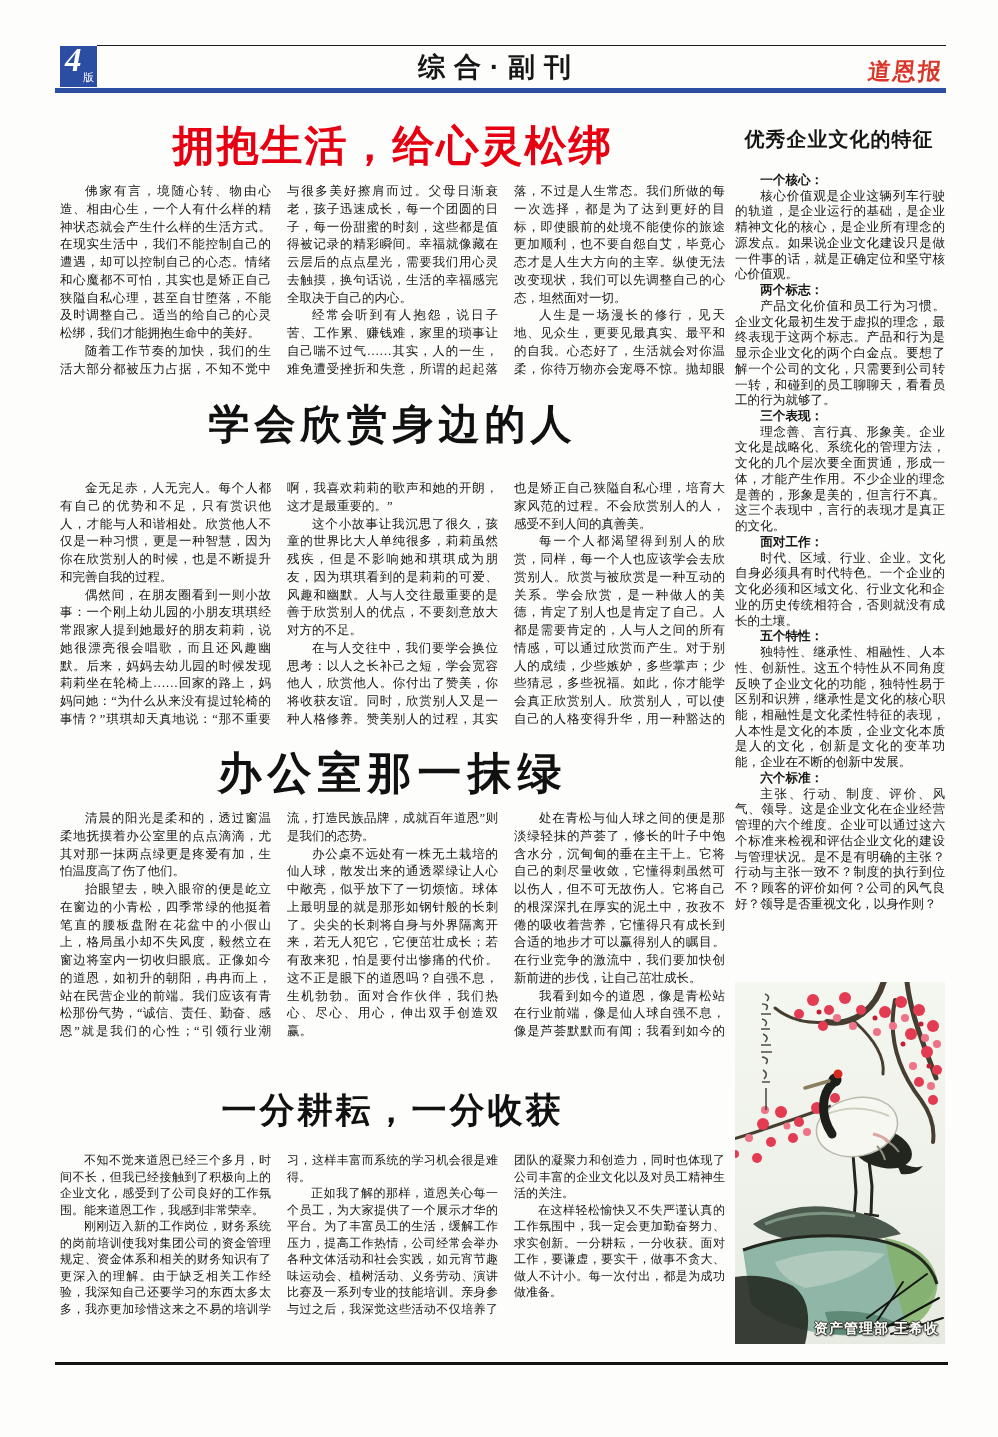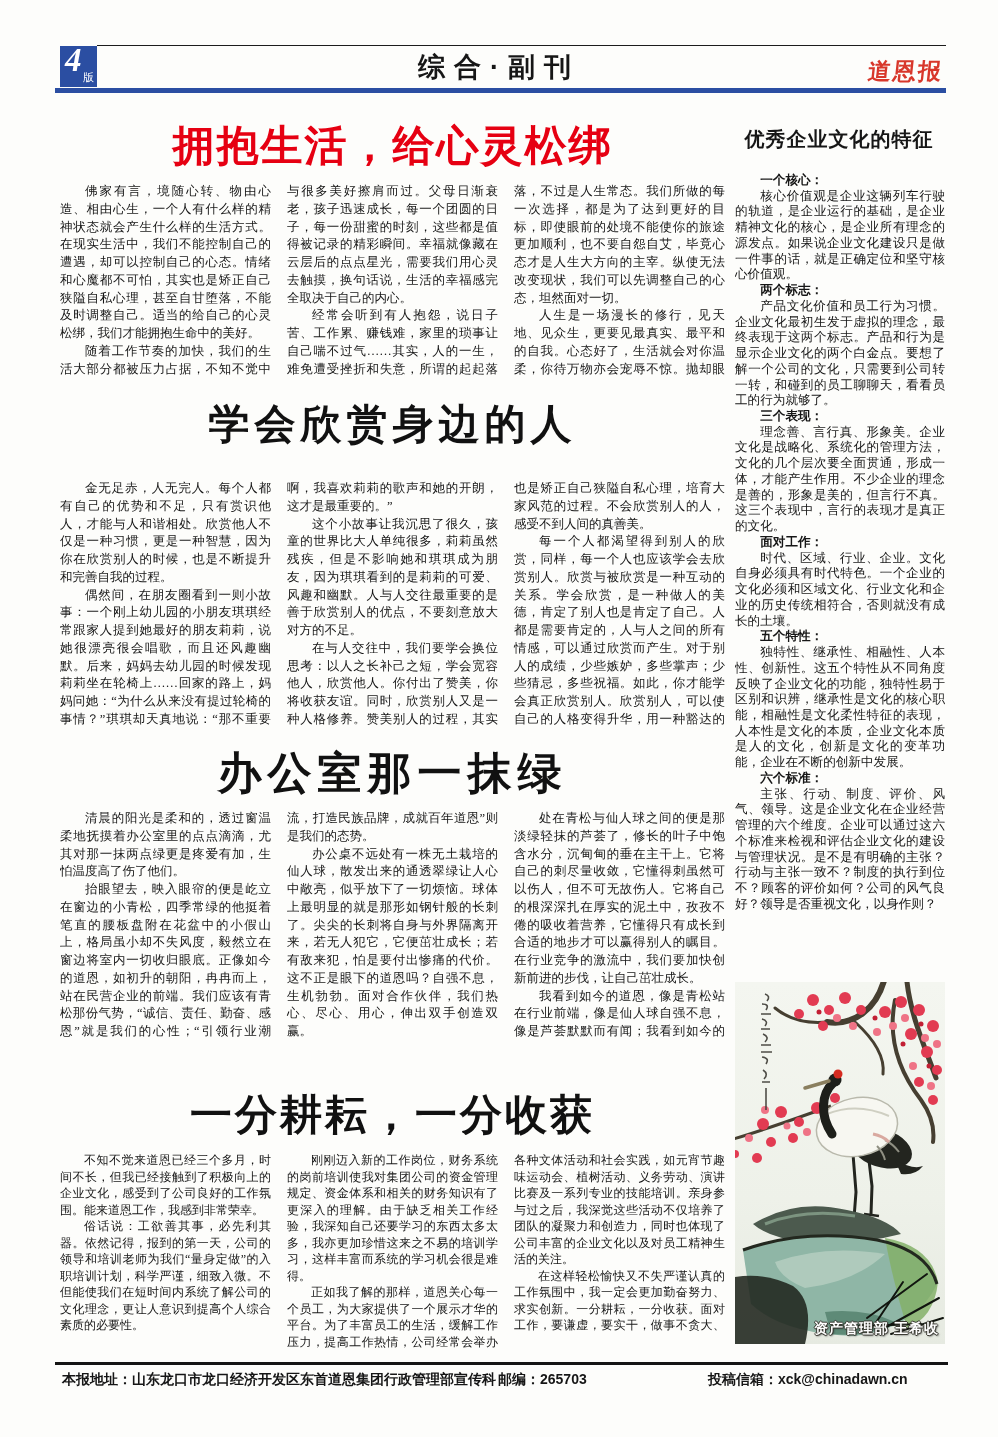--- a/index.html
+++ b/index.html
@@ -14,21 +14,21 @@
   .badge-num { position:absolute; left:5px; top:-4px; color:#fff; font-size:33px; font-style:italic; font-weight:bold; font-family:"Liberation Serif", serif; }
   .badge-ban { position:absolute; right:3px; bottom:2px; color:#fff; font-size:11px; font-family:"Liberation Sans", sans-serif; }
   .section-title { position:absolute; top:49px; left:0; right:0; text-align:center; font-size:27px; font-weight:bold; letter-spacing:9px; font-family:"Liberation Sans", sans-serif; }
   .masthead { position:absolute; top:56px; right:55px; color:#d8372b; font-size:23px; font-weight:bold; transform:skewX(-6deg); letter-spacing:2px; }
   .header-blueline { position:absolute; top:88px; left:55px; right:52px; height:5px; background:#2b4ea2; }
   
   .article-title { position:absolute; left:60px; width:665px; text-align:center; font-family:"Liberation Sans", sans-serif; font-weight:900; color:#111; }
   .t1 { top:118px; font-size:42px; color:#e60012; letter-spacing:2px; }
   .t2 { top:397px; font-size:41px; letter-spacing:5px; }
   .t3 { top:744px; font-size:44px; letter-spacing:6px; }
-  .t4 { top:1087px; font-size:42px; letter-spacing:3px; }
+  .t4 { top:1087px; font-size:35px; letter-spacing:3px; }
   
   .article-body {
     position:absolute; left:60px; width:665px;
     column-gap:16px; column-count:3;
     font-size:12.5px; line-height:1.42; text-align:justify; overflow:hidden;
   }
   .b1 { top:183px; height:208px; }
   .b2 { top:480px; height:253px; }
   .b3 { top:810px; height:256px; }
   .b4 { top:1152px; height:201px; font-size:12px; line-height:1.38; }
@@ -92,21 +92,20 @@
     <p>抬眼望去，映入眼帘的便是屹立在窗边的小青松，四季常绿的他挺着笔直的腰板盘附在花盆中的小假山上，格局虽小却不失风度，毅然立在窗边将室内一切收归眼底。正像如今的道恩，如初升的朝阳，冉冉而上，站在民营企业的前端。我们应该有青松那份气势，“诚信、责任、勤奋、感恩”就是我们的心性；“引领行业潮流，打造民族品牌，成就百年道恩”则是我们的态势。</p>
     <p>办公桌不远处有一株无土栽培的仙人球，散发出来的通透翠绿让人心中敞亮，似乎放下了一切烦恼。球体上最明显的就是那形如钢针般的长刺了。尖尖的长刺将自身与外界隔离开来，若无人犯它，它便茁壮成长；若有敌来犯，怕是要付出惨痛的代价。这不正是眼下的道恩吗？自强不息，生机勃勃。面对合作伙伴，我们热心、尽心、用心，伸出双手创造双赢。</p>
     <p>处在青松与仙人球之间的便是那淡绿轻抹的芦荟了，修长的叶子中饱含水分，沉甸甸的垂在主干上。它将自己的刺尽量收敛，它懂得刺虽然可以伤人，但不可无故伤人。它将自己的根深深扎在厚实的泥土中，孜孜不倦的吸收着营养，它懂得只有成长到合适的地步才可以赢得别人的瞩目。在行业竞争的激流中，我们要加快创新前进的步伐，让自己茁壮成长。</p>
     <p>我看到如今的道恩，像是青松站在行业前端，像是仙人球自强不息，像是芦荟默默而有闻；我看到如今的商学院，像栈桥边的灯塔，引领我们前进的方向。</p>
 
   </div>
 
   <div class="article-title t4">一分耕耘，一分收获</div>
   <div class="article-body b4">
     <p>不知不觉来道恩已经三个多月，时间不长，但我已经接触到了积极向上的企业文化，感受到了公司良好的工作氛围。能来道恩工作，我感到非常荣幸。</p>
-    <p>俗话说：工欲善其事，必先利其器。依然记得，报到的第一天，公司的领导和培训老师为我们“量身定做”的入职培训计划，科学严谨，细致入微。不但能使我们在短时间内系统了解公司的文化理念，更让人意识到提高个人综合素质的必要性。</p>
     <p>刚刚迈入新的工作岗位，财务系统的岗前培训使我对集团公司的资金管理规定、资金体系和相关的财务知识有了更深入的理解。由于缺乏相关工作经验，我深知自己还要学习的东西太多太多，我亦更加珍惜这来之不易的培训学习，这样丰富而系统的学习机会很是难得。</p>
     <p>正如我了解的那样，道恩关心每一个员工，为大家提供了一个展示才华的平台。为了丰富员工的生活，缓解工作压力，提高工作热情，公司经常会举办各种文体活动和社会实践，如元宵节趣味运动会、植树活动、义务劳动、演讲比赛及一系列专业的技能培训。亲身参与过之后，我深觉这些活动不仅培养了团队的凝聚力和创造力，同时也体现了公司丰富的企业文化以及对员工精神生活的关注。</p>
     <p>在这样轻松愉快又不失严谨认真的工作氛围中，我一定会更加勤奋努力、求实创新。一分耕耘，一分收获。面对工作，要谦虚，要实干，做事不贪大、做人不计小。每一次付出，都是为成功做准备。</p>
 
   </div>
 
   <div class="sidebar-title">优秀企业文化的特征</div>
   <div class="sidebar-body">
     <p class="sidebar-heading">一个核心：</p>
     <p>核心价值观是企业这辆列车行驶的轨道，是企业运行的基础，是企业精神文化的核心，是企业所有理念的源发点。如果说企业文化建设只是做一件事的话，就是正确定位和坚守核心价值观。</p>
@@ -241,19 +240,14 @@
         <path d="M146,348 L204,316"></path>
         <path d="M124,344 L186,342"></path>
         <path d="M156,352 L208,336"></path>
         <path d="M140,342 L168,300"></path>
       </g>
     </svg>
     <div class="painting-caption">资产管理部 王希收</div>
   </div>
 
   <div class="footer-line"></div>
-  <div class="footer-row">
-    <span class="f-address">本报地址：山东龙口市龙口经济开发区东首道恩集团行政管理部宣传科</span>
-    <span class="f-postcode">邮编：265703</span>
-    <span class="f-email">投稿信箱：xck@chinadawn.cn</span>
-  </div>
 
 </div>
 
 </body></html>

